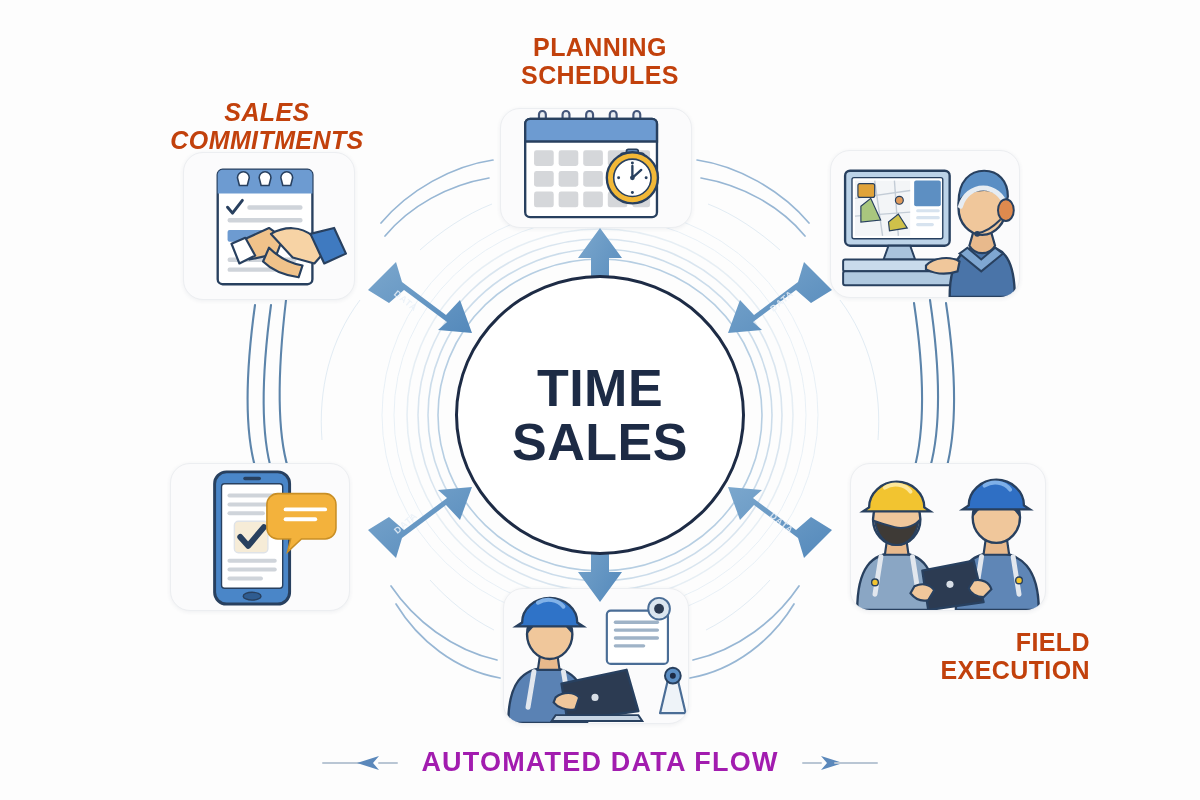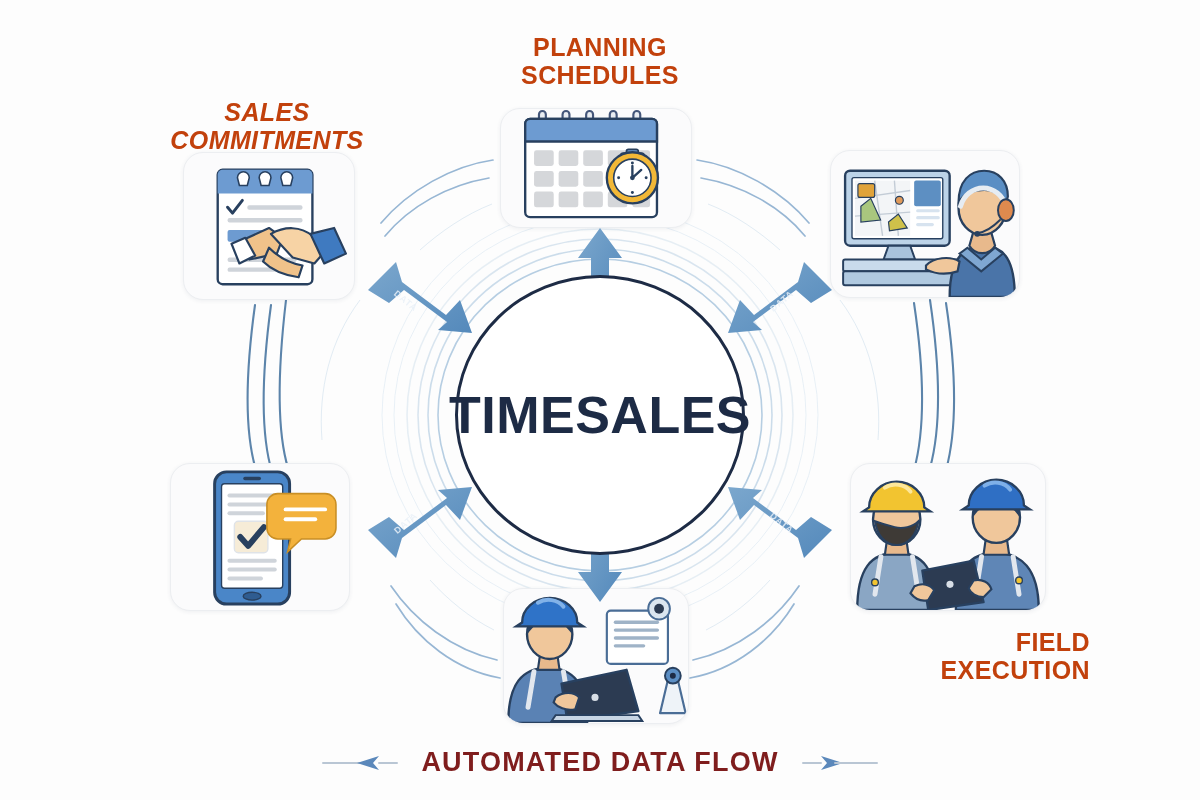--- a/index.html
+++ b/index.html
@@ -46,20 +46,21 @@
 
   
   #hub {
     position: absolute;
     left: 455px; top: 275px;
     width: 290px; height: 280px;
     border-radius: 50%;
     background: #ffffff;
     border: 3px solid #1d2b45;
     display: flex;
+    flex-direction: column;
     align-items: center;
     justify-content: center;
     z-index: 6;
   }
   #hub .hub-line {
     color: #1d2b45;
     font-weight: bold;
     font-size: 52px;
     line-height: 1.04;
     letter-spacing: 0.5px;
@@ -68,21 +69,21 @@
   
   #footer {
     position: absolute;
     left: 0; right: 0; bottom: 22px;
     display: flex;
     align-items: center;
     justify-content: center;
     gap: 22px;
   }
   #footer-text {
-    color: #7f1d1d;
+    color: #a21caf;
     font-weight: bold;
     font-size: 27px;
     letter-spacing: 1.2px;
   }
   .foot-orn { width: 78px; height: 26px; }
 
   
   .ribbon-label {
     position: absolute;
     font-size: 9px;

